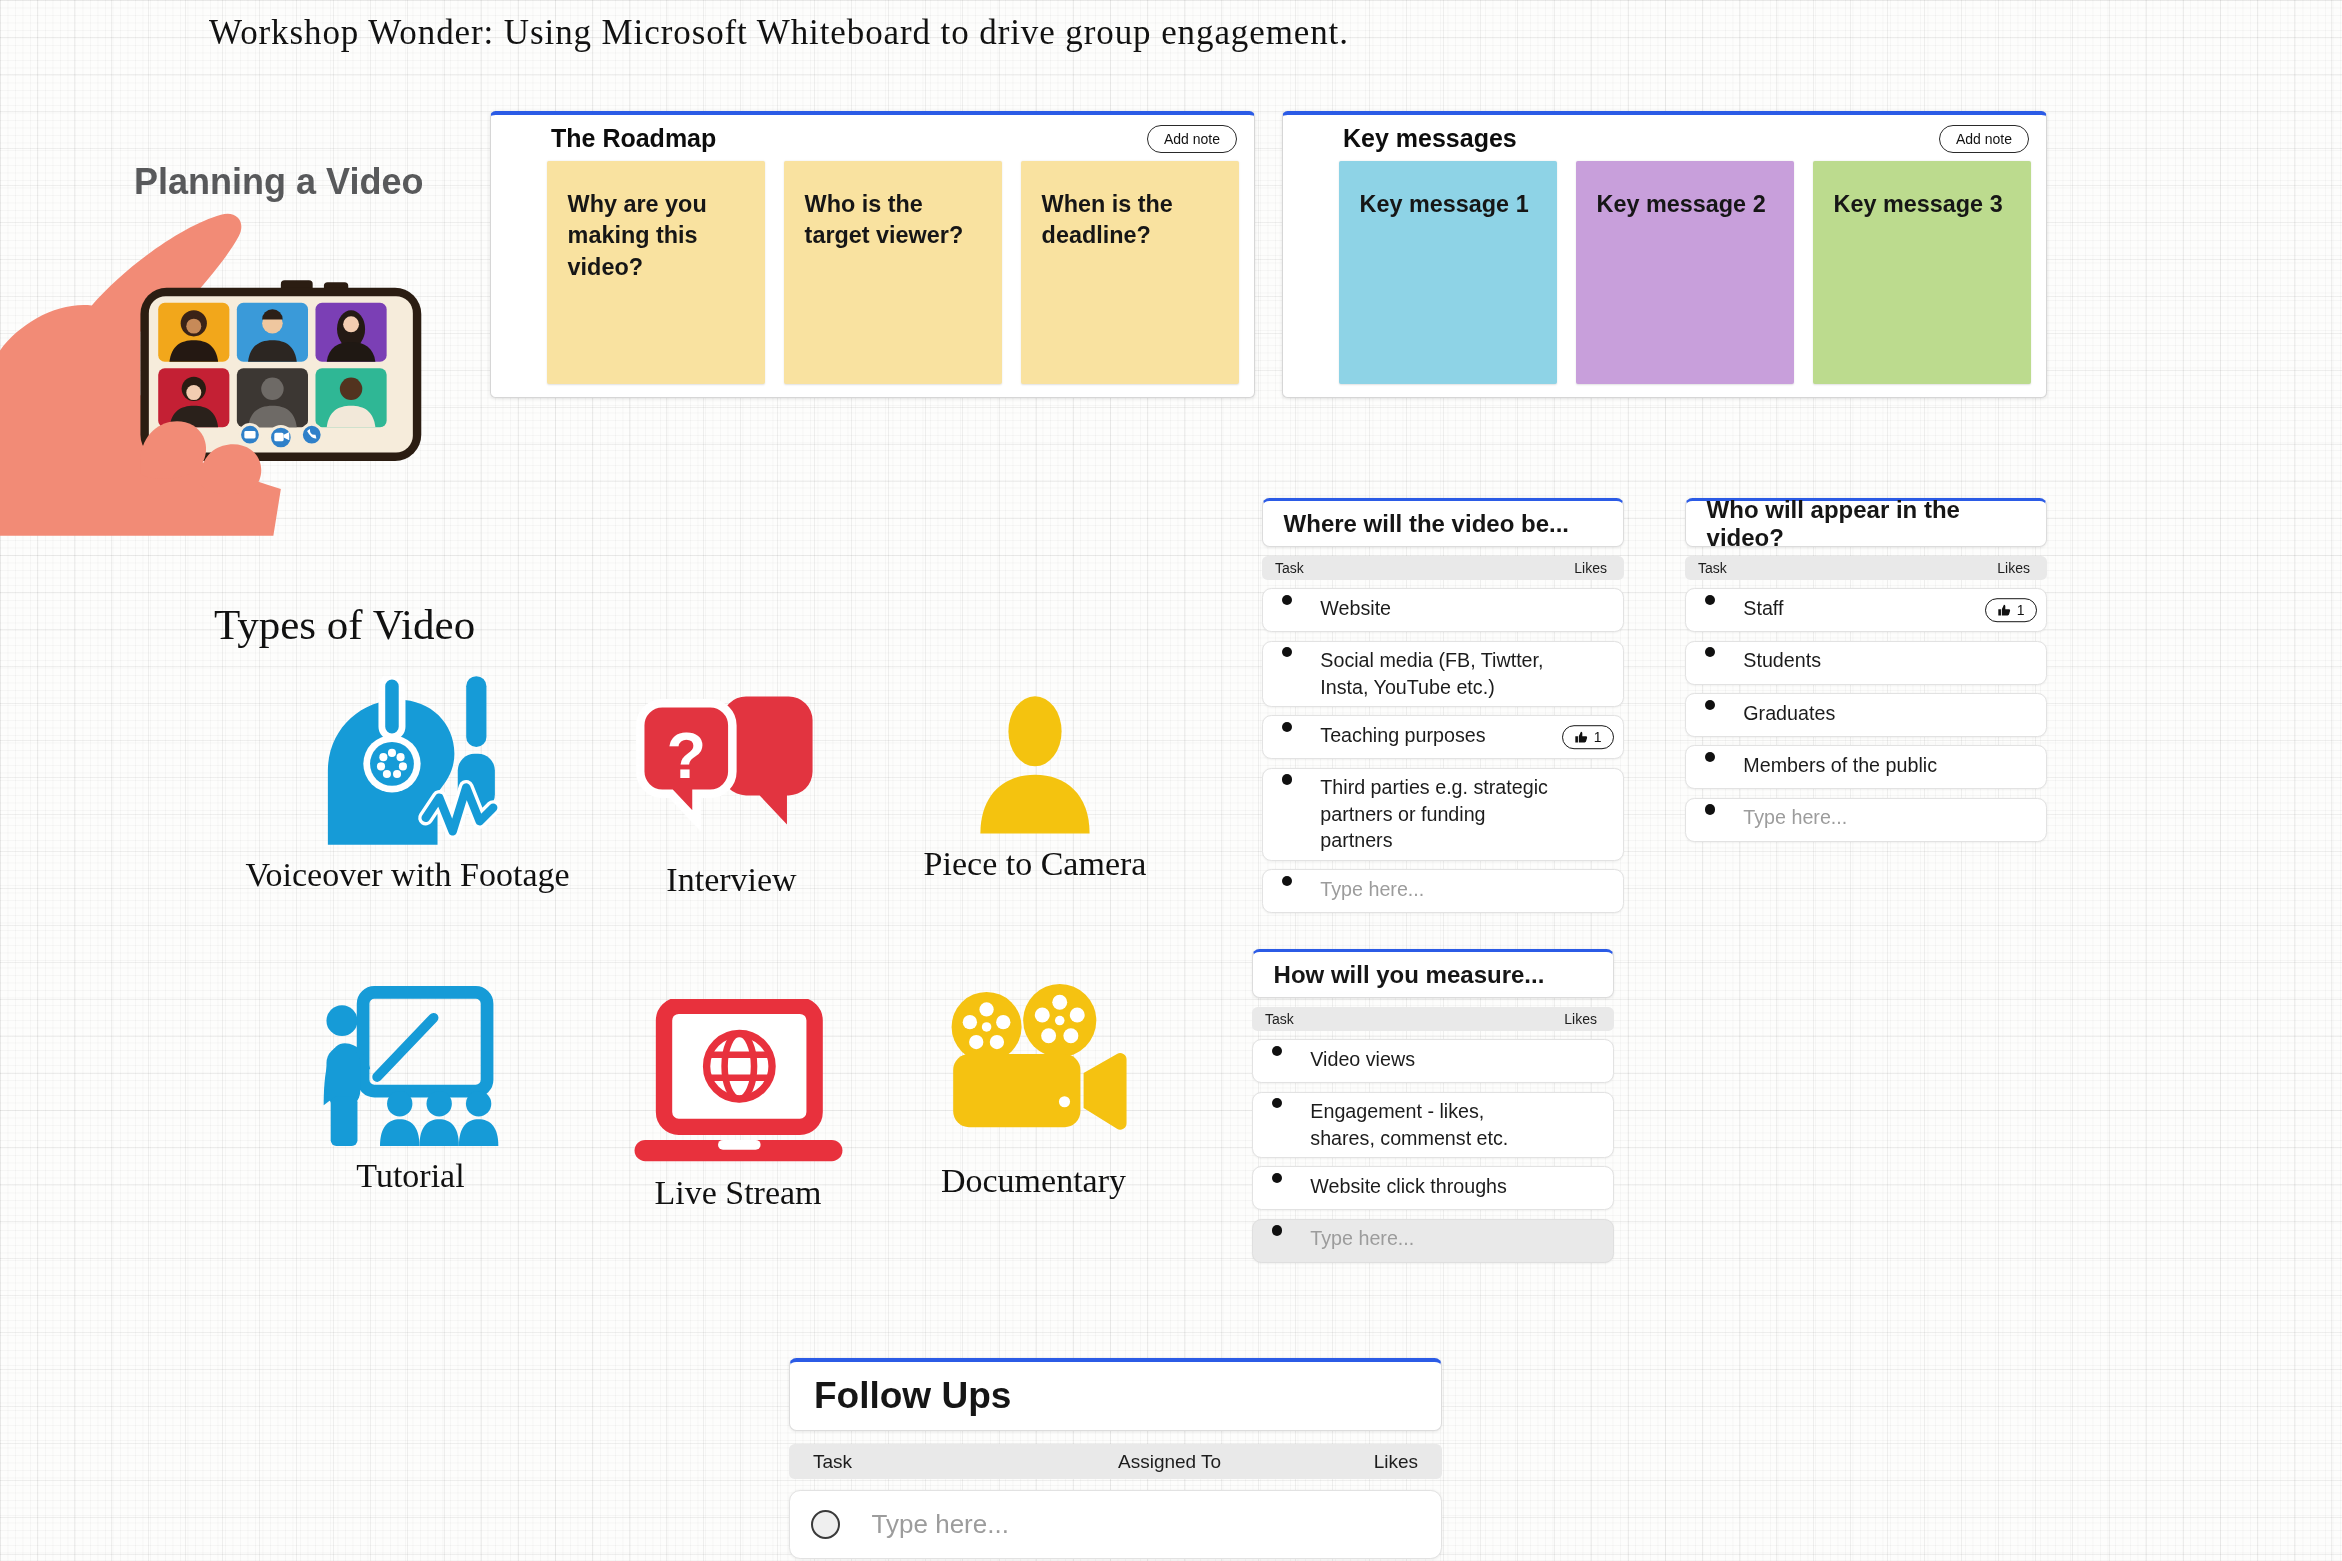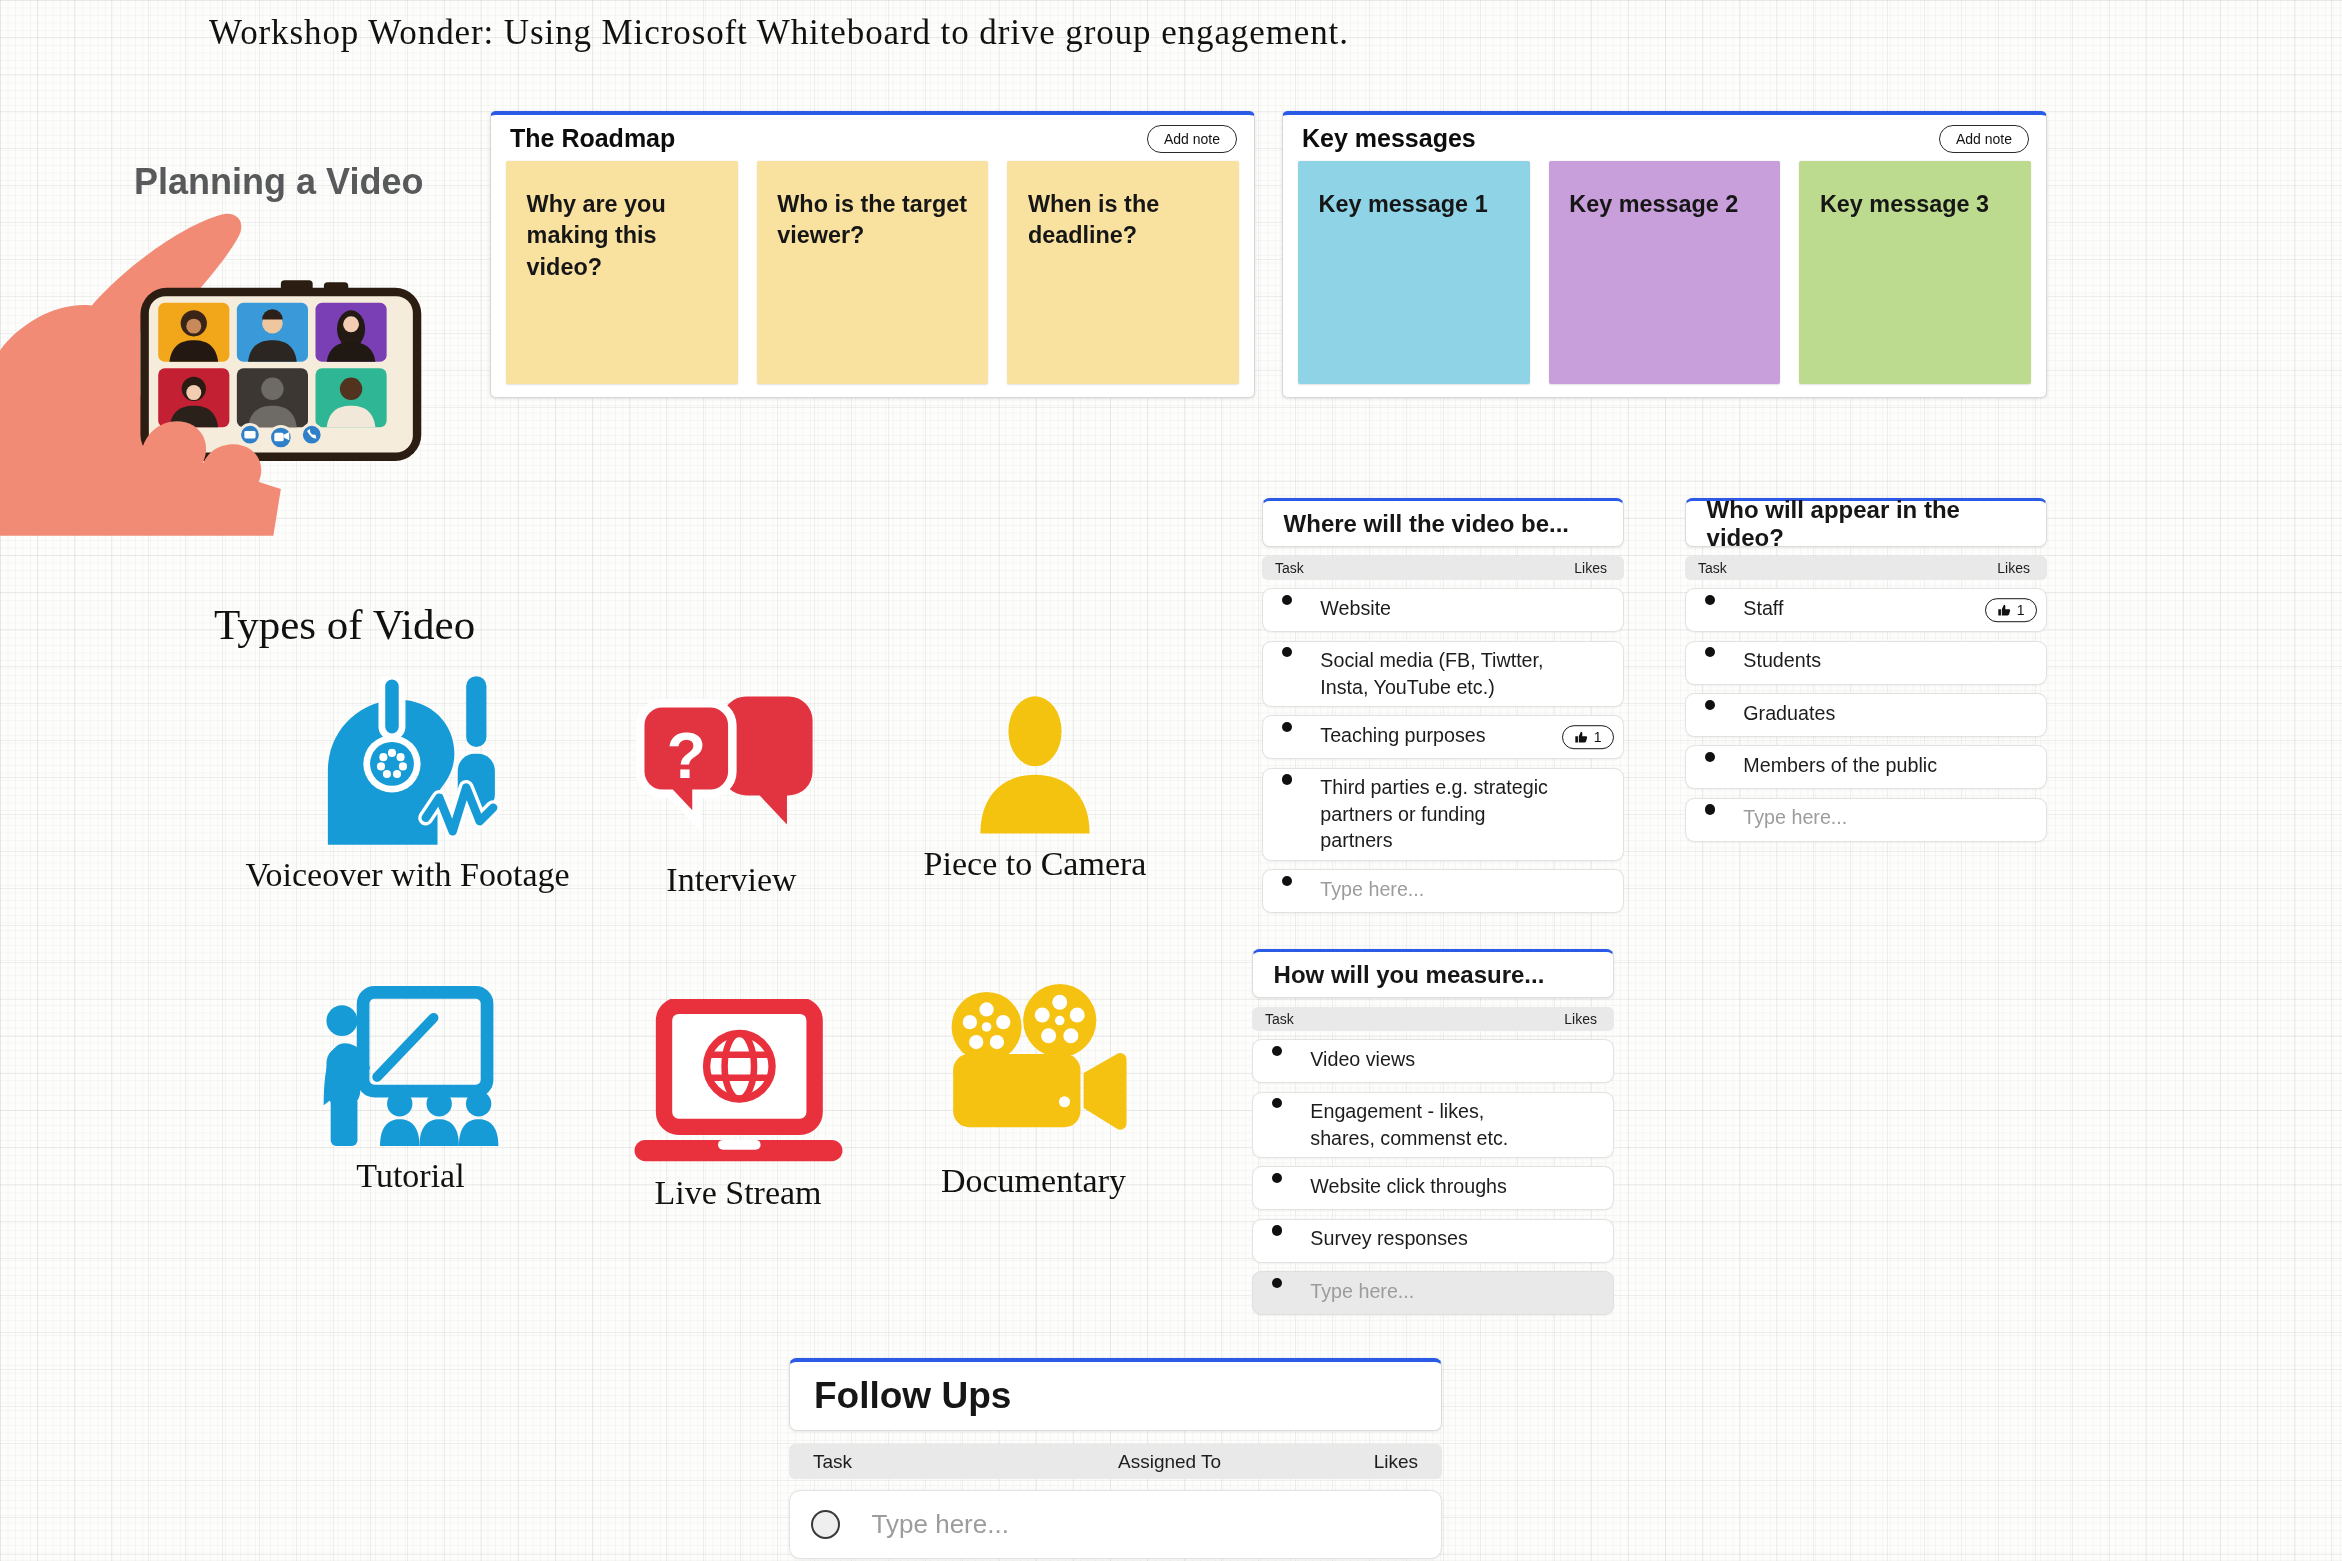--- a/index.html
+++ b/index.html
@@ -13,21 +13,21 @@
       linear-gradient(rgba(110,110,110,.05) 0.9px, transparent 0.9px),
       linear-gradient(90deg, rgba(110,110,110,.05) 0.9px, transparent 0.9px);
     background-size:37px 37px,37px 37px,7.5px 7.5px,7.5px 7.5px;
   }
   .hand-font{font-family:cursive;}
   .board-title{position:absolute;left:209px;top:13px;font-size:35px;color:#111;letter-spacing:0.9px;}
   .planning-label{position:absolute;left:134px;top:161px;font-size:36px;font-weight:bold;color:#58595b;}
 
   
   .panel{position:absolute;width:765px;height:287px;background:#fff;border:0.9px solid #d6d6d6;
-         border-top:4.7px solid #2b5be6;border-radius:5.6px;box-shadow:0 0.9px 3.7px rgba(0,0,0,.10);box-sizing:border-box;}
+         border-top:4.7px solid #2b5be6;border-radius:5.6px;box-shadow:0 0.9px 3.7px rgba(0,0,0,.10);box-sizing:border-box;padding-left:41px;}
   .panel-head{display:flex;justify-content:space-between;align-items:center;padding:9.4px 17px 5.6px 19px;}
   .panel-title{font-weight:bold;font-size:25px;color:#0d0d0d;}
   .add-note-btn{border:1.9px solid #2a2a2a;border-radius:936px;padding:4.7px 16px;font-size:14px;background:#fff;color:#111;cursor:pointer;}
   .note-row{display:flex;gap:19px;padding:1.9px 15px 0 15px;}
   .note{width:239px;height:223px;border-radius:1.9px;padding:28px 20.6px;box-sizing:border-box;
         font-weight:bold;font-size:23.4px;line-height:1.35;color:#161616;box-shadow:0 0.9px 1.9px rgba(0,0,0,.12);}
 
   
   .tasklist{position:absolute;width:362px;}
   .tl-title{background:#fff;border:0.9px solid #dcdcdc;border-top:3.7px solid #2b5be6;border-radius:7.5px;
@@ -240,24 +240,20 @@
       <span class="txt">Video views</span>
     </div>
     <div class="tl-row">
       <span class="bullet"></span>
       <span class="txt">Engagement - likes, shares, commenst etc.</span>
     </div>
     <div class="tl-row">
       <span class="bullet"></span>
       <span class="txt">Website click throughs</span>
     </div>
-    <div class="tl-row">
-      <span class="bullet"></span>
-      <span class="txt">Survey responses</span>
-    </div>
     <div class="tl-row placeholder selected">
       <span class="bullet"></span>
       <span class="txt">Type here...</span>
     </div>
   </div>
 
   <div class="fu">
     <div class="fu-title-card">Follow Ups</div>
     <div class="fu-header">
       <span class="c-task">Task</span>

